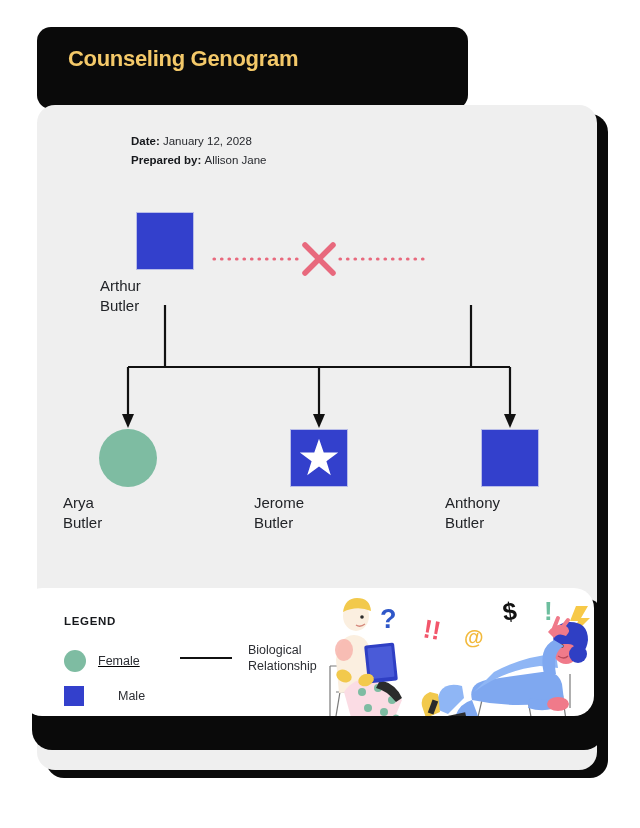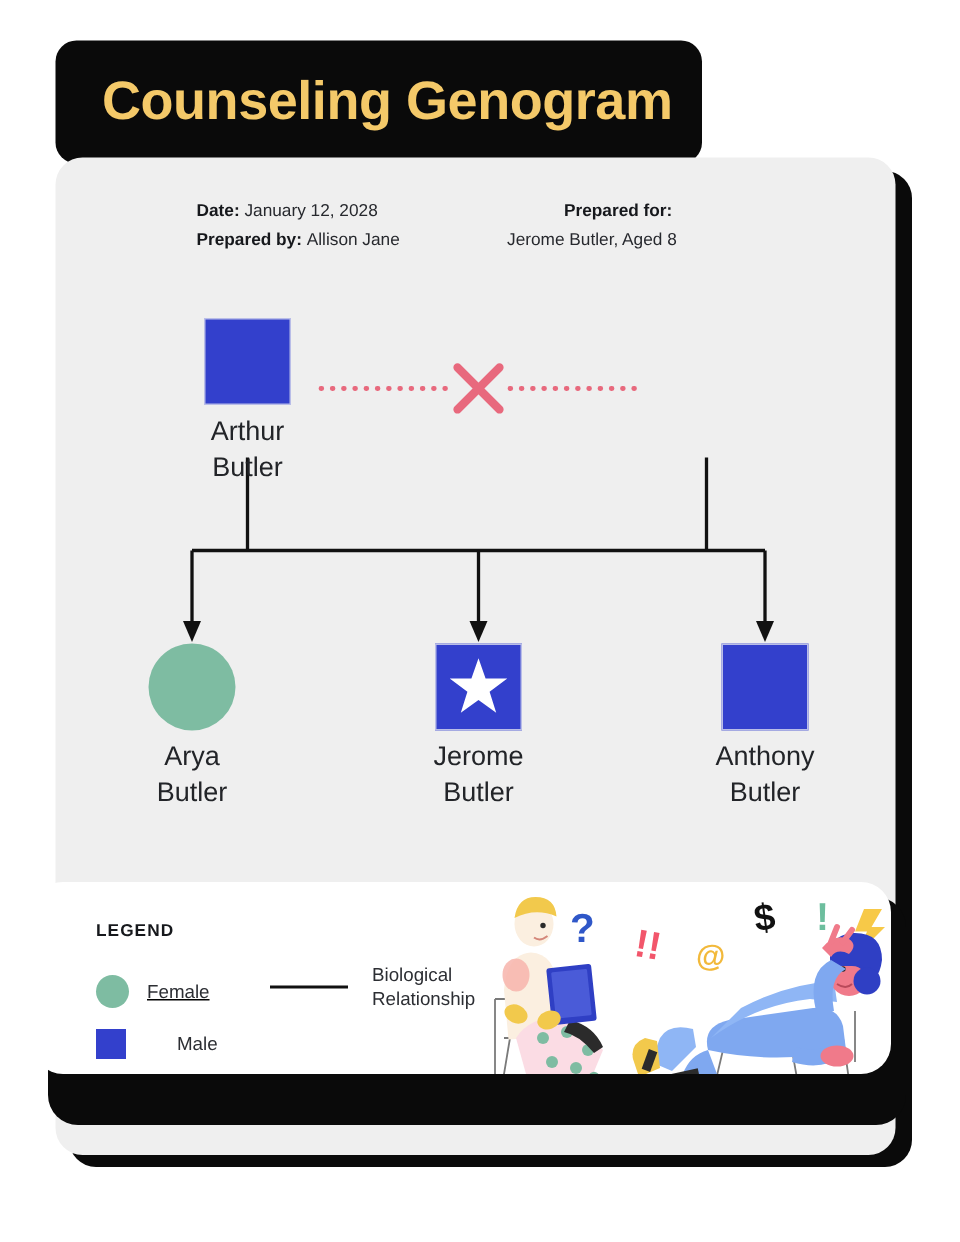--- a/index.html
+++ b/index.html
@@ -15,21 +15,21 @@
   #body-shadow{left:46px;top:114px;width:562px;height:664px;}
   #legend-shadow{left:32px;top:598px;width:572px;height:152px;border-radius:20px;}
 
   
   #header-bar{
     position:absolute;left:37px;top:27px;width:431px;height:82px;
     background:#0a0a0a;border-radius:14px;
   }
   #header-title{
     position:absolute;left:68px;top:46px;width:400px;
-    color:#f4c969;font-size:36px;font-weight:bold;letter-spacing:-0.3px;
+    color:#f4c969;font-size:22px;font-weight:bold;letter-spacing:-0.3px;
     white-space:nowrap;
   }
 
   
   #body-card{
     position:absolute;left:37px;top:105px;width:560px;height:665px;
     background:#efefef;border-radius:18px;
   }
 
   
@@ -44,21 +44,21 @@
   .shape-square{
     width:58px;height:58px;background:#3340cc;
     border:1px solid #b9bde8;box-sizing:border-box;
     display:flex;align-items:center;justify-content:center;
   }
   .shape-circle{
     width:58px;height:58px;border-radius:50%;background:#7ebca2;
   }
   .node-label{
     position:absolute;width:130px;left:50%;margin-left:-65px;top:64px;
-    text-align:center;font-size:18px;color:#222428;line-height:1.32;
+    font-size:15px;color:#222428;line-height:1.32;
     white-space:pre-line;
   }
 
   
   .star{
     width:40px;height:40px;background:#ffffff;
     clip-path:polygon(50% 2%,61.8% 36%,98% 36%,68.5% 58%,79.5% 93%,
                       50% 71.5%,20.5% 93%,31.5% 58%,2% 36%,38.2% 36%);
   }
 
@@ -94,28 +94,20 @@
   <div id="body-card"></div>
 
   <div class="meta" id="meta-left">
     <div class="row">
       <b>Date: </b>
       <span>January 12, 2028</span>
     </div>
     <div class="row">
       <b>Prepared by: </b>
       <span>Allison Jane</span>
-    </div>
-  </div>
-  <div class="meta" id="meta-right">
-    <div class="row">
-      <b>Prepared for: </b>
-    </div>
-    <div class="row">
-      <span>Jerome Butler, Aged 8</span>
     </div>
   </div>
 
   <svg width="640" height="828">
 
     <line x1="214" y1="259" x2="300" y2="259" stroke="#E8697D" stroke-width="3.2" stroke-linecap="round" stroke-dasharray="0.5 7"></line>
     <line x1="340" y1="259" x2="426" y2="259" stroke="#E8697D" stroke-width="3.2" stroke-linecap="round" stroke-dasharray="0.5 7"></line>
     <g>
       <line x1="305" y1="245" x2="333" y2="273" stroke="#E8697D" stroke-width="5.5" stroke-linecap="round"></line>
       <line x1="333" y1="245" x2="305" y2="273" stroke="#E8697D" stroke-width="5.5" stroke-linecap="round"></line>

